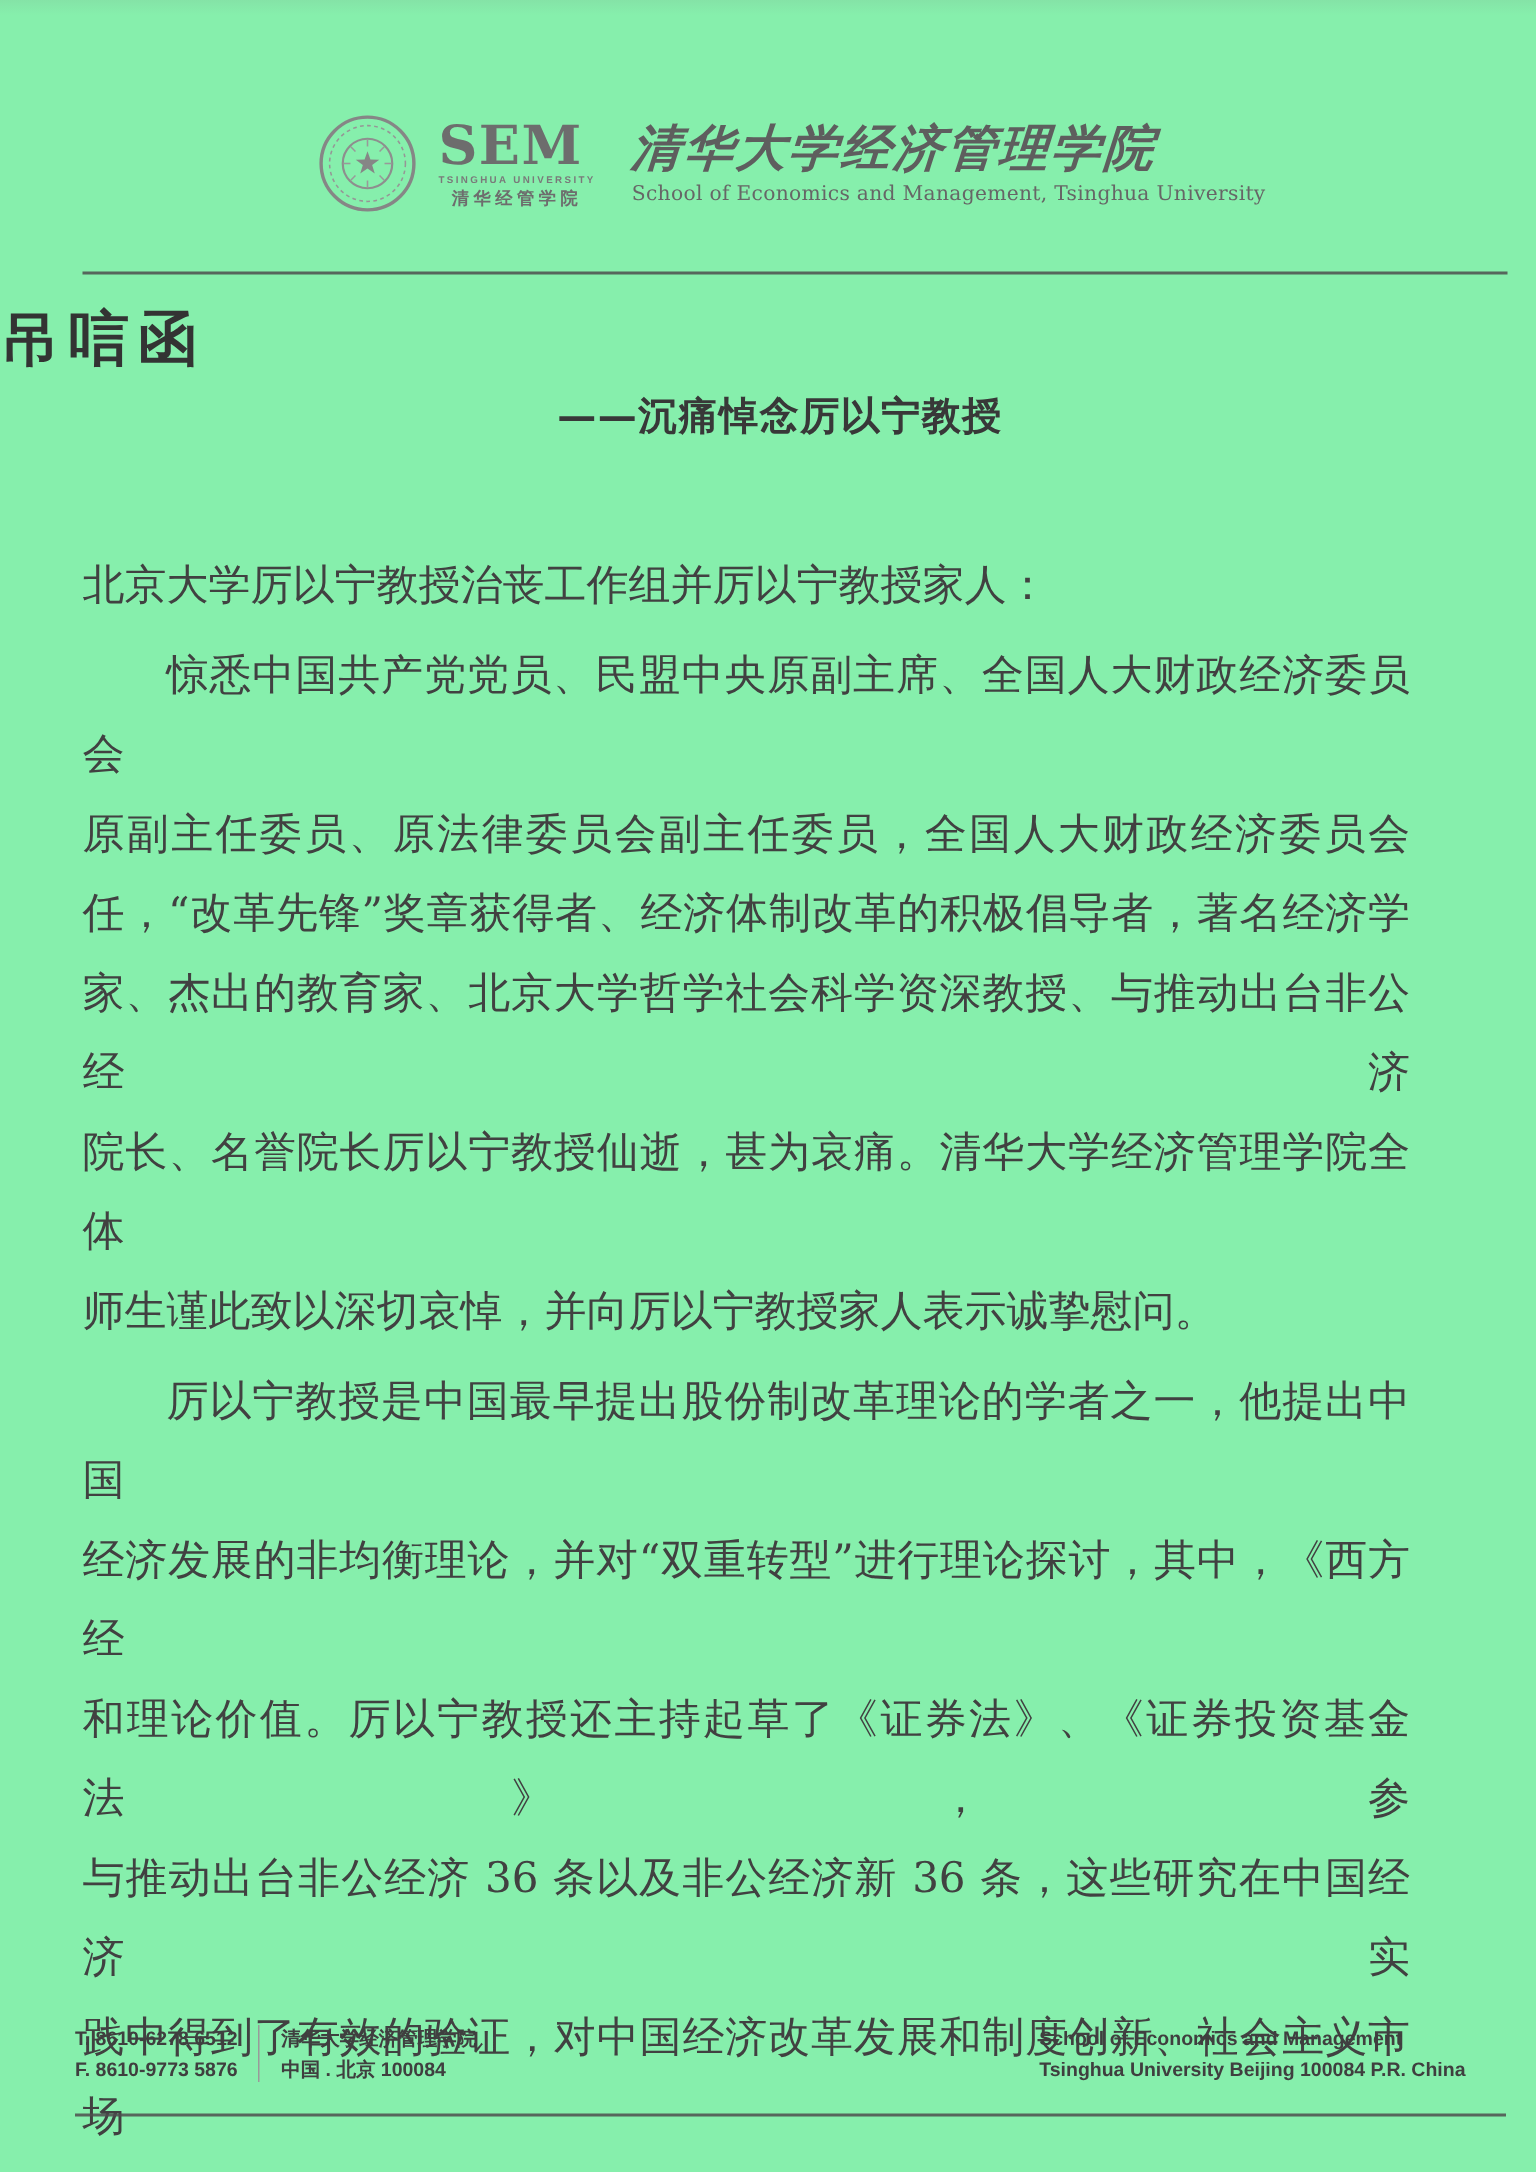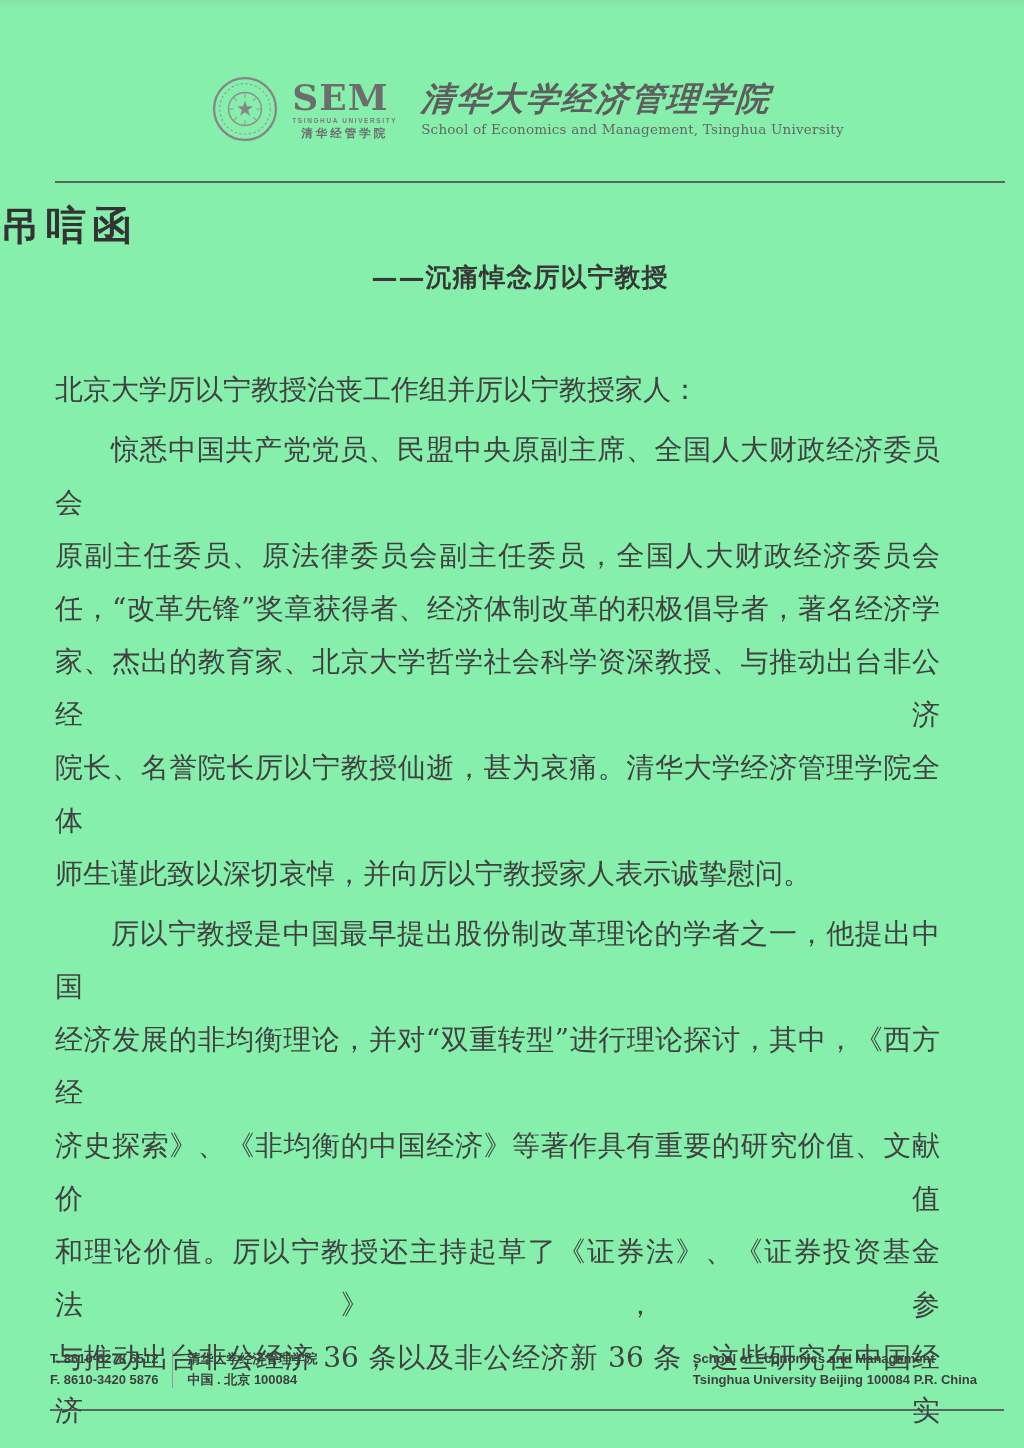--- a/index.html
+++ b/index.html
@@ -185,31 +185,30 @@
   <main class="letter-body">
       <div class="body-line no-fill">北京大学厉以宁教授治丧工作组并厉以宁教授家人：</div>
       <div class="body-line indent">惊悉中国共产党党员、民盟中央原副主席、全国人大财政经济委员会</div>
       <div class="body-line">原副主任委员、原法律委员会副主任委员，全国人大财政经济委员会</div>
       <div class="body-line">任，“改革先锋”奖章获得者、经济体制改革的积极倡导者，著名经济学</div>
       <div class="body-line">家、杰出的教育家、北京大学哲学社会科学资深教授、与推动出台非公经济</div>
       <div class="body-line">院长、名誉院长厉以宁教授仙逝，甚为哀痛。清华大学经济管理学院全体</div>
       <div class="body-line no-fill">师生谨此致以深切哀悼，并向厉以宁教授家人表示诚挚慰问。</div>
       <div class="body-line indent">厉以宁教授是中国最早提出股份制改革理论的学者之一，他提出中国</div>
       <div class="body-line">经济发展的非均衡理论，并对“双重转型”进行理论探讨，其中，《西方经</div>
-      <div class="body-line">济史探索》、《非均衡的中国经济》等著作具有重要的研究价值、文献价值</div>
       <div class="body-line">和理论价值。厉以宁教授还主持起草了《证券法》、《证券投资基金法》，参</div>
       <div class="body-line">与推动出台非公经济 36 条以及非公经济新 36 条，这些研究在中国经济实</div>
       <div class="body-line">践中得到了有效的验证，对中国经济改革发展和制度创新、社会主义市场</div>
     </main>
 
   <footer class="letter-footer">
     <div class="footer-left">
       <div class="footer-phones">
         <div>T. 8610-6278 6512</div>
-        <div>F. 8610-3420 5876</div>
+        <div>F. 8610-9773 5876</div>
       </div>
       <div class="footer-vline"></div>
       <div class="footer-addr">
         <div>清华大学经济管理学院</div>
         <div>中国 . 北京  100084</div>
       </div>
     </div>
     <div class="footer-right">
       <div>School of Economics and Management</div>
       <div>Tsinghua University Beijing 100084 P.R. China</div>

